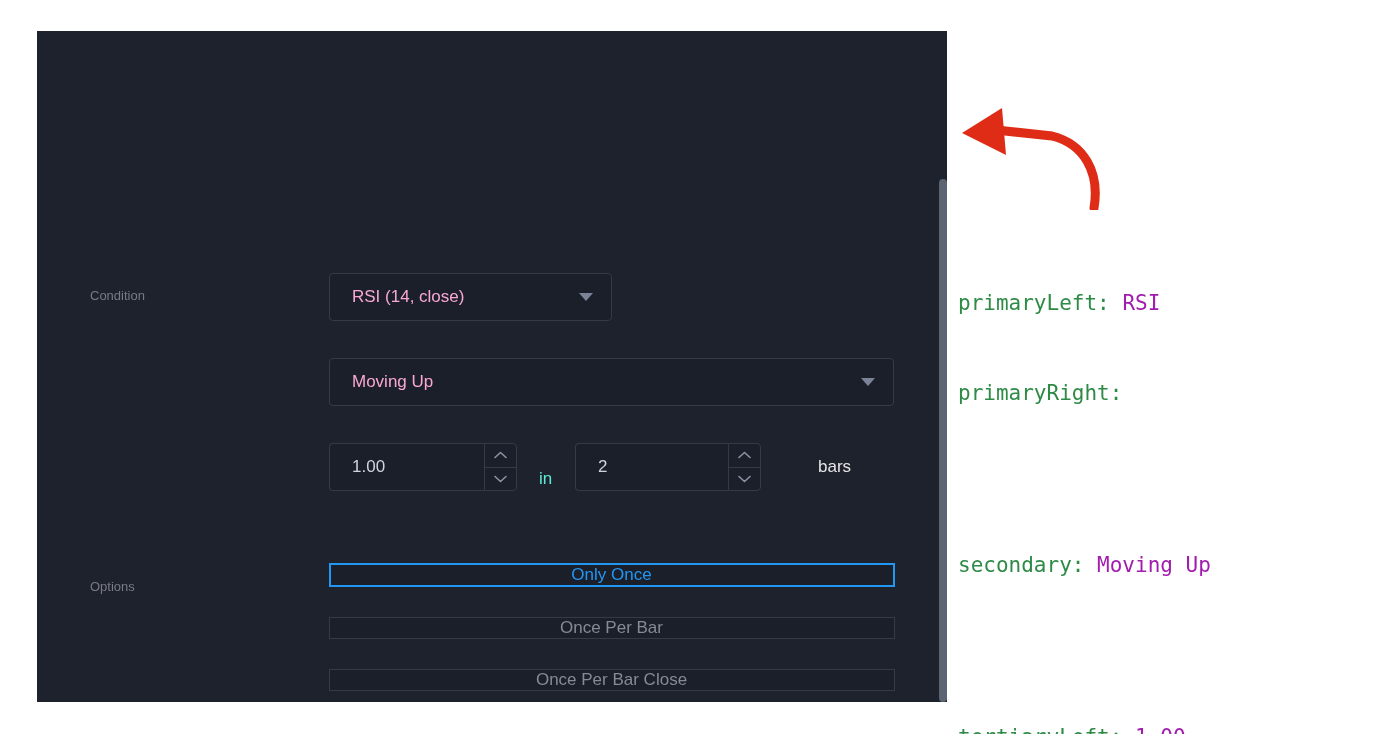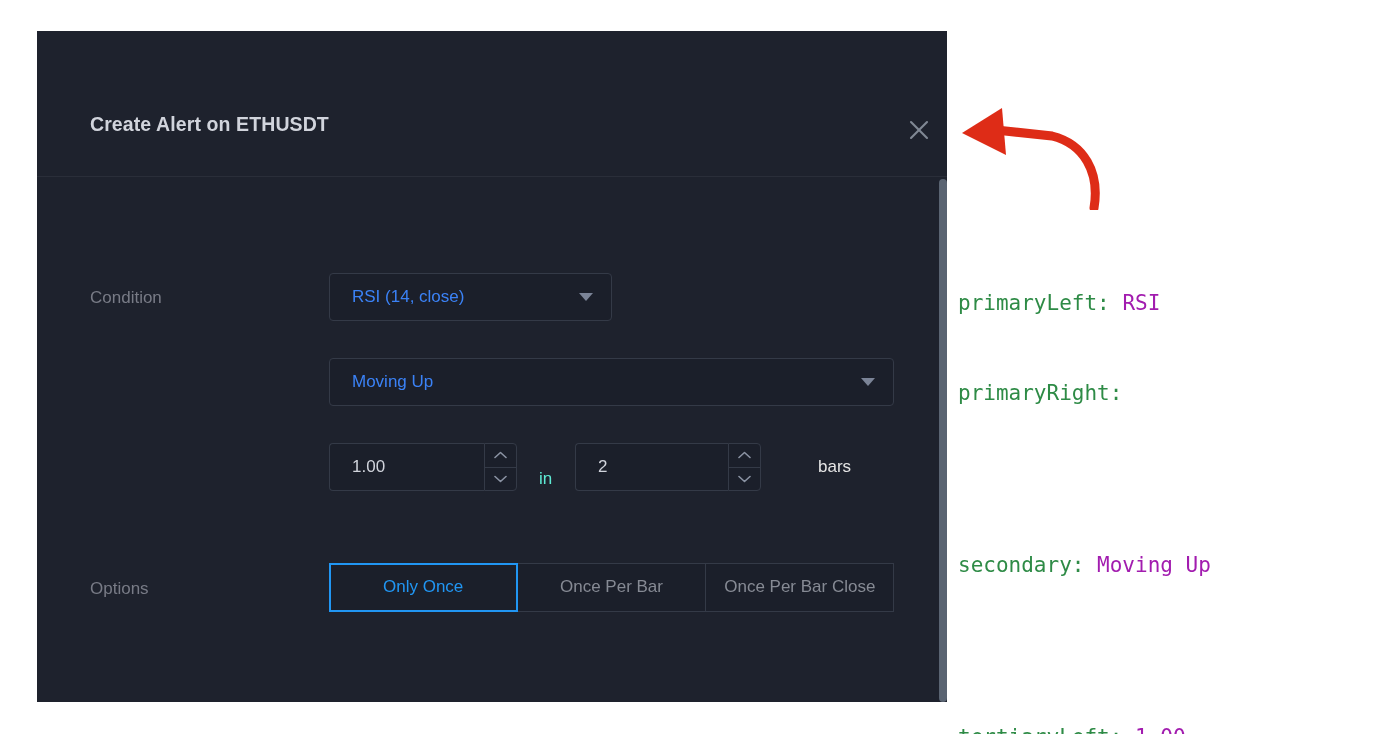--- a/index.html
+++ b/index.html
@@ -61,39 +61,39 @@
   #dialog-body {
     position: absolute;
     left: 0;
     top: 147px;
     width: 910px;
     height: 524px;
   }
 
   .row-label {
     position: absolute;
-    font-size: 17px;
+    font-size: 13px;
     color: #787b86;
     white-space: nowrap;
   }
 
   
   .field {
     position: absolute;
     box-sizing: border-box;
     background: #1b1f2a;
     border: 1px solid #343a47;
     border-radius: 4px;
     display: flex;
     align-items: center;
     cursor: pointer;
   }
   .field-value {
     font-size: 17px;
-    color: #3b82f6;
+    color: #f9a8d4;
     white-space: nowrap;
     padding-left: 22px;
     flex: 1;
   }
   .caret {
     margin-right: 18px;
     display: block;
   }
 
   
@@ -178,22 +178,23 @@
 
   
   #options-label { left: 53px; top: 401px; }
   #options-grid {
     position: absolute;
     left: 292px;
     top: 385px;
     width: 565px;
     height: 96px;
     display: grid;
-    grid-template-columns: 1fr 1fr 1fr;
+    grid-template-columns: 1fr;
     grid-template-rows: 1fr 1fr;
+    gap: 31px;
   }
   .opt {
     box-sizing: border-box;
     border: 1px solid #343a47;
     margin: -0.5px;
     background: #1b1f2a;
     display: flex;
     align-items: center;
     justify-content: center;
     font-size: 17px;
@@ -247,29 +248,20 @@
     width: 200px;
     height: 110px;
     pointer-events: none;
   }
 </style>
 </head>
 <body>
 
 <div id="dialog">
 
-  <div id="dialog-header">
-    <div id="dialog-title">Create Alert on ETHUSDT</div>
-    <div id="close-button">
-      <svg width="40" height="40" viewBox="0 0 40 40">
-        <line x1="12" y1="12" x2="28" y2="28" stroke="#808894" stroke-width="2.1" stroke-linecap="round"></line>
-        <line x1="28" y1="12" x2="12" y2="28" stroke="#808894" stroke-width="2.1" stroke-linecap="round"></line>
-      </svg>
-    </div>
-  </div>
 
   <div id="dialog-body">
 
     <div class="row-label" id="condition-label">Condition</div>
 
     <div class="field" id="primary-select">
       <span class="field-value">RSI (14, close)</span>
       <svg class="caret" width="14" height="8" viewBox="0 0 14 8">
         <path d="M0 0 L14 0 L7 8 Z" fill="#7b8497"></path>
       </svg>

